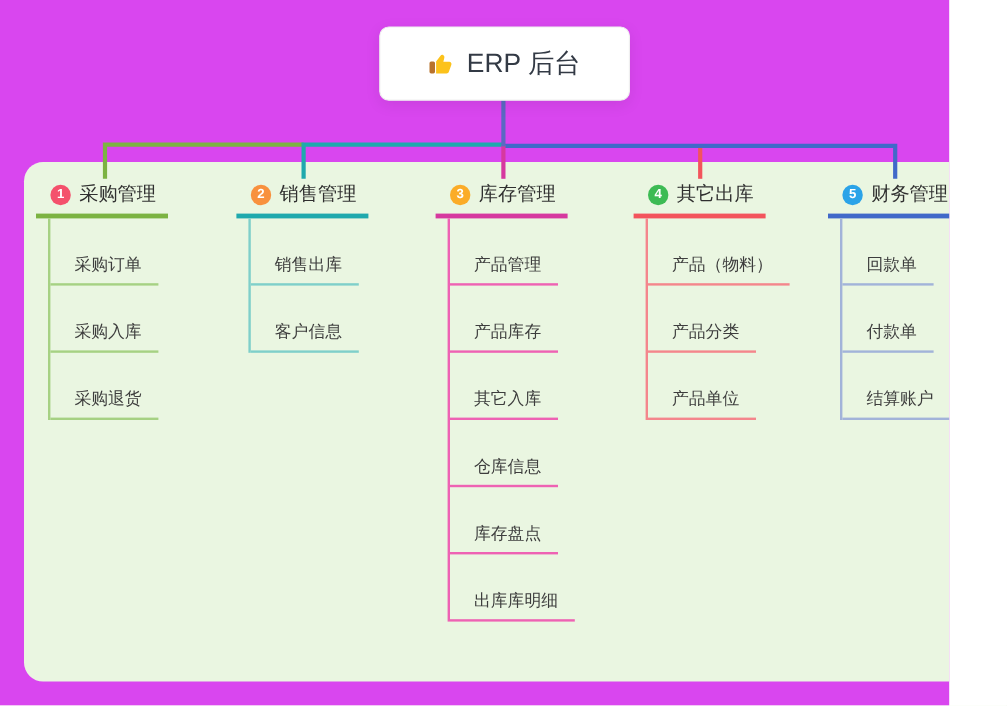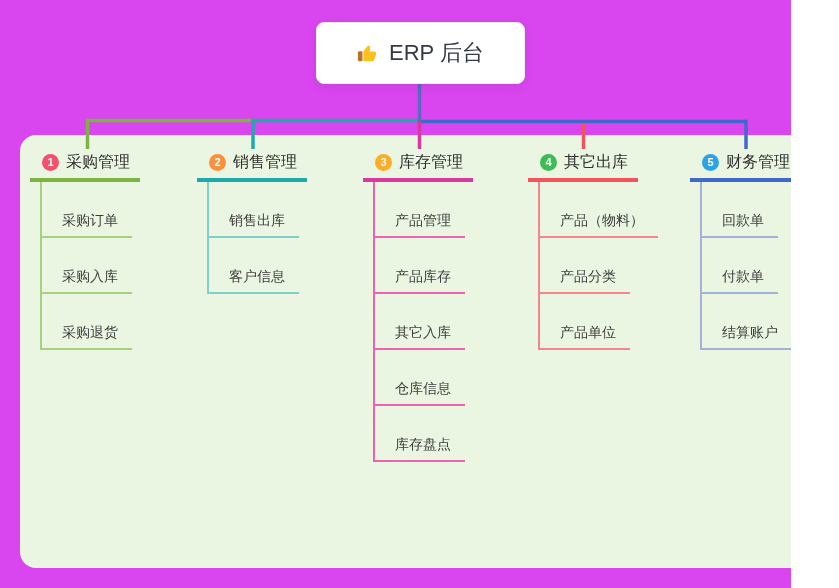--- a/index.html
+++ b/index.html
@@ -90,20 +90,21 @@
     <div class="branch-title">
       <span class="badge">3</span>
       <span>库存管理</span>
     </div>
     <div class="children">
         <div class="child">产品管理</div>
         <div class="child">产品库存</div>
         <div class="child">其它入库</div>
         <div class="child">仓库信息</div>
         <div class="child">库存盘点</div>
+        <div class="child">出库库明细</div>
       </div>
   </div>
 
   <div class="branch" style="left: 528px; --line: #F3545C; --child: #F4868C; --badge: #3DBB54;">
     <div class="branch-title">
       <span class="badge">4</span>
       <span>其它出库</span>
     </div>
     <div class="children">
         <div class="child">产品（物料）</div>

